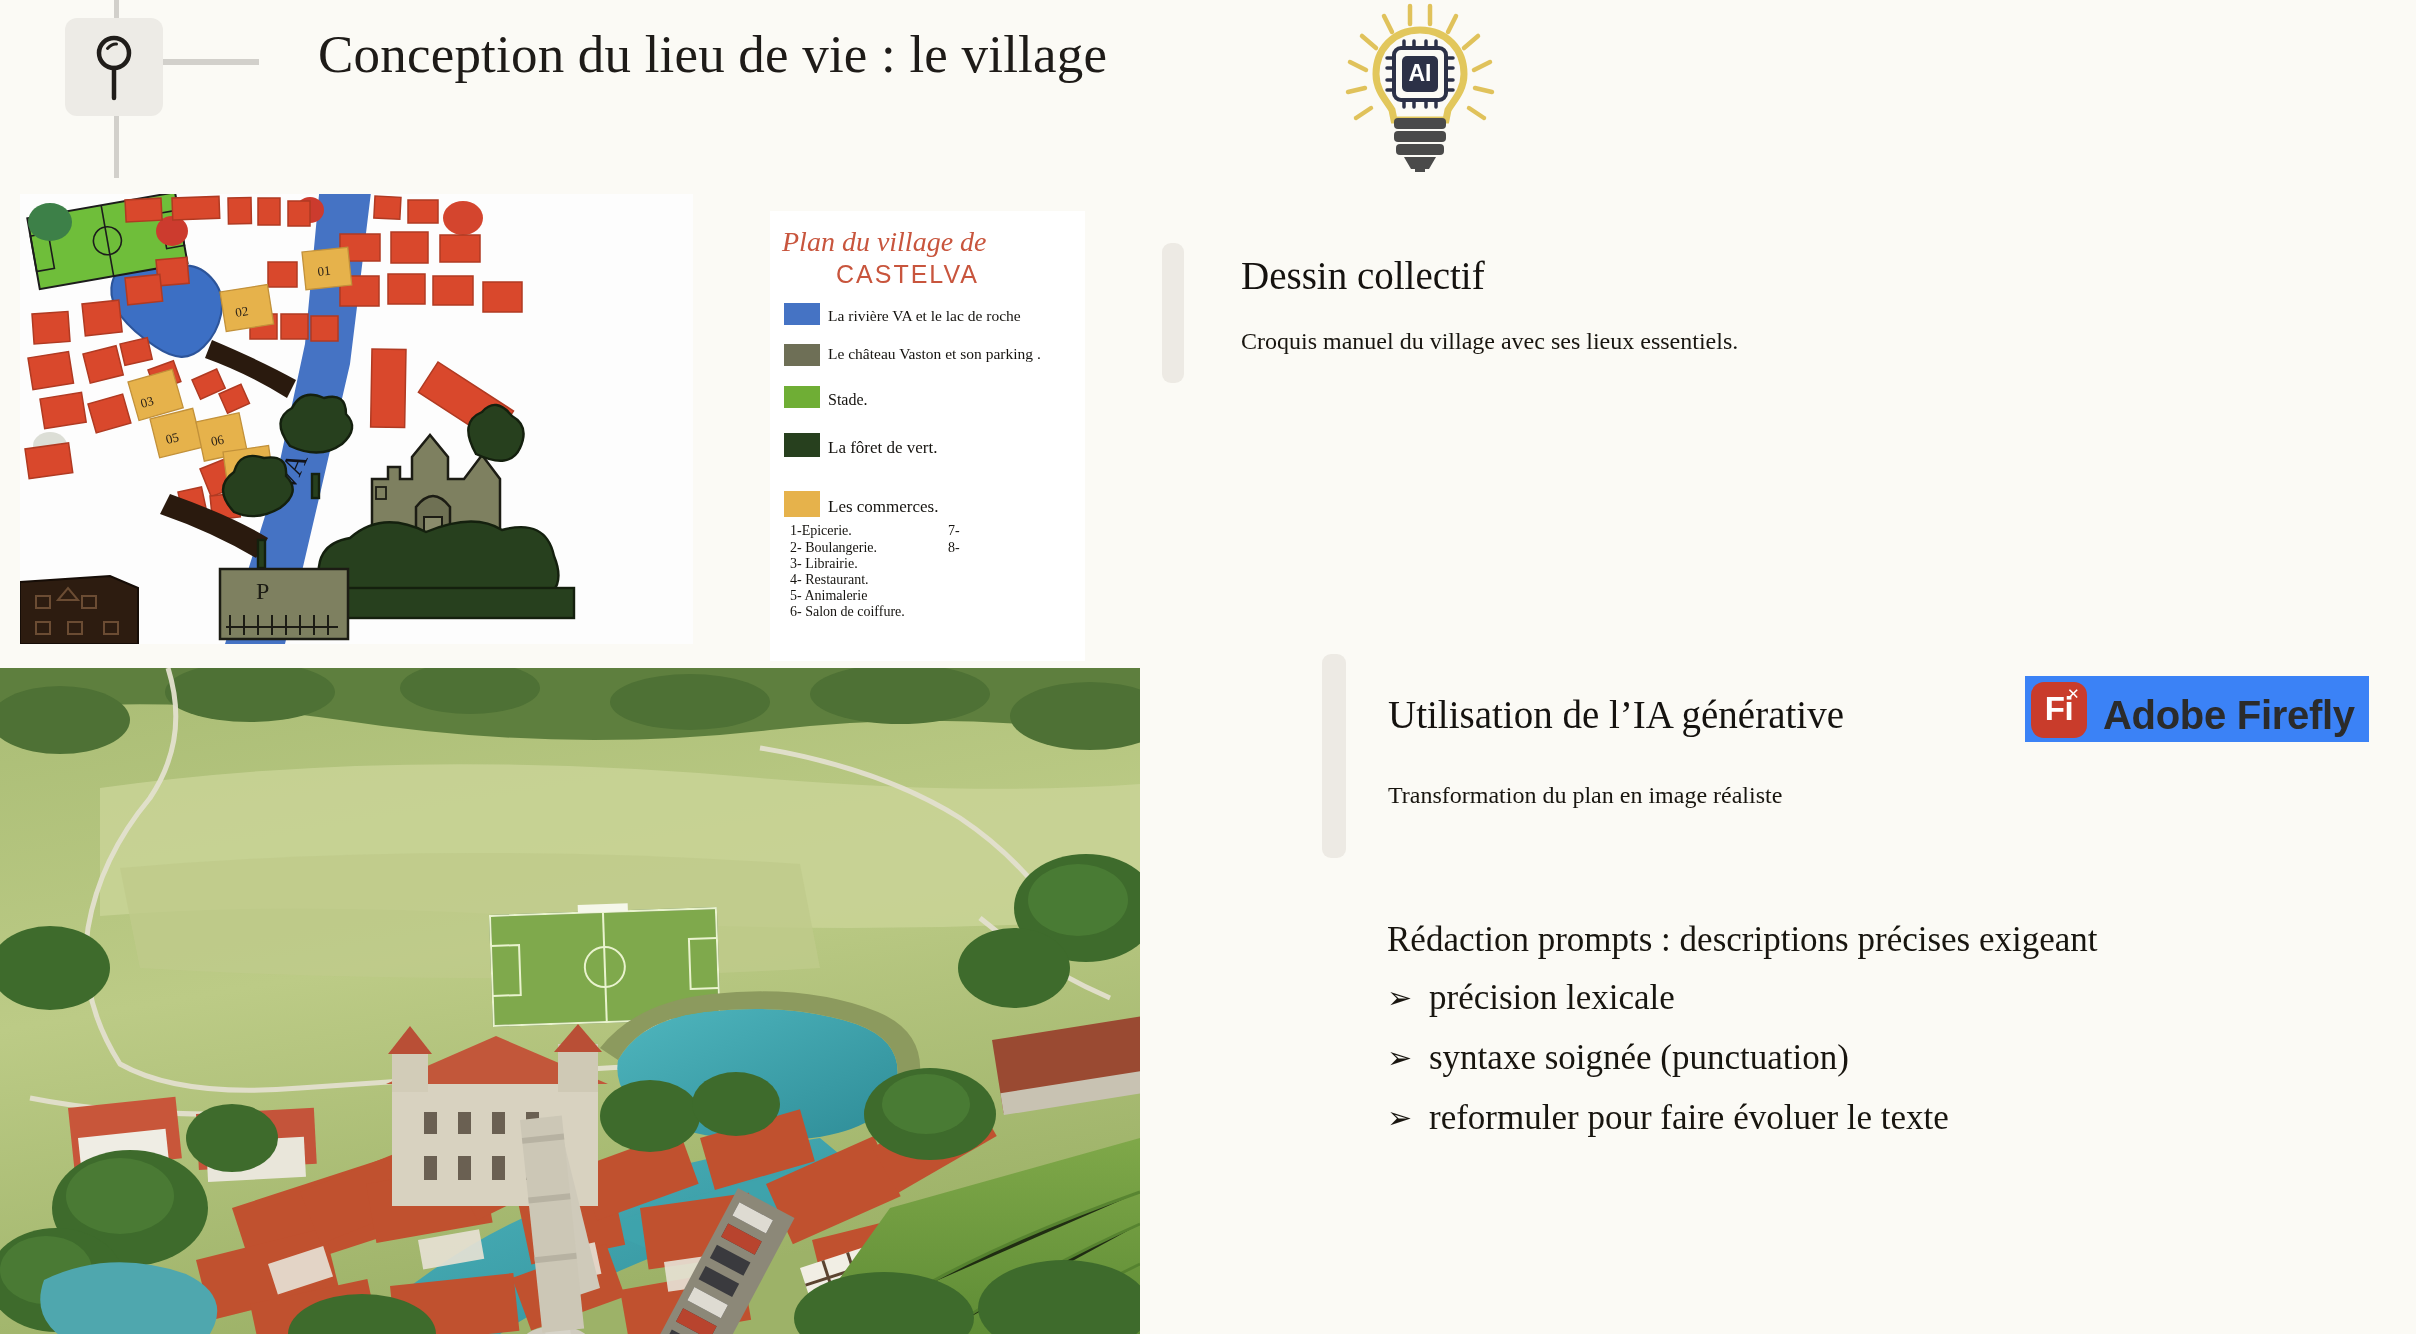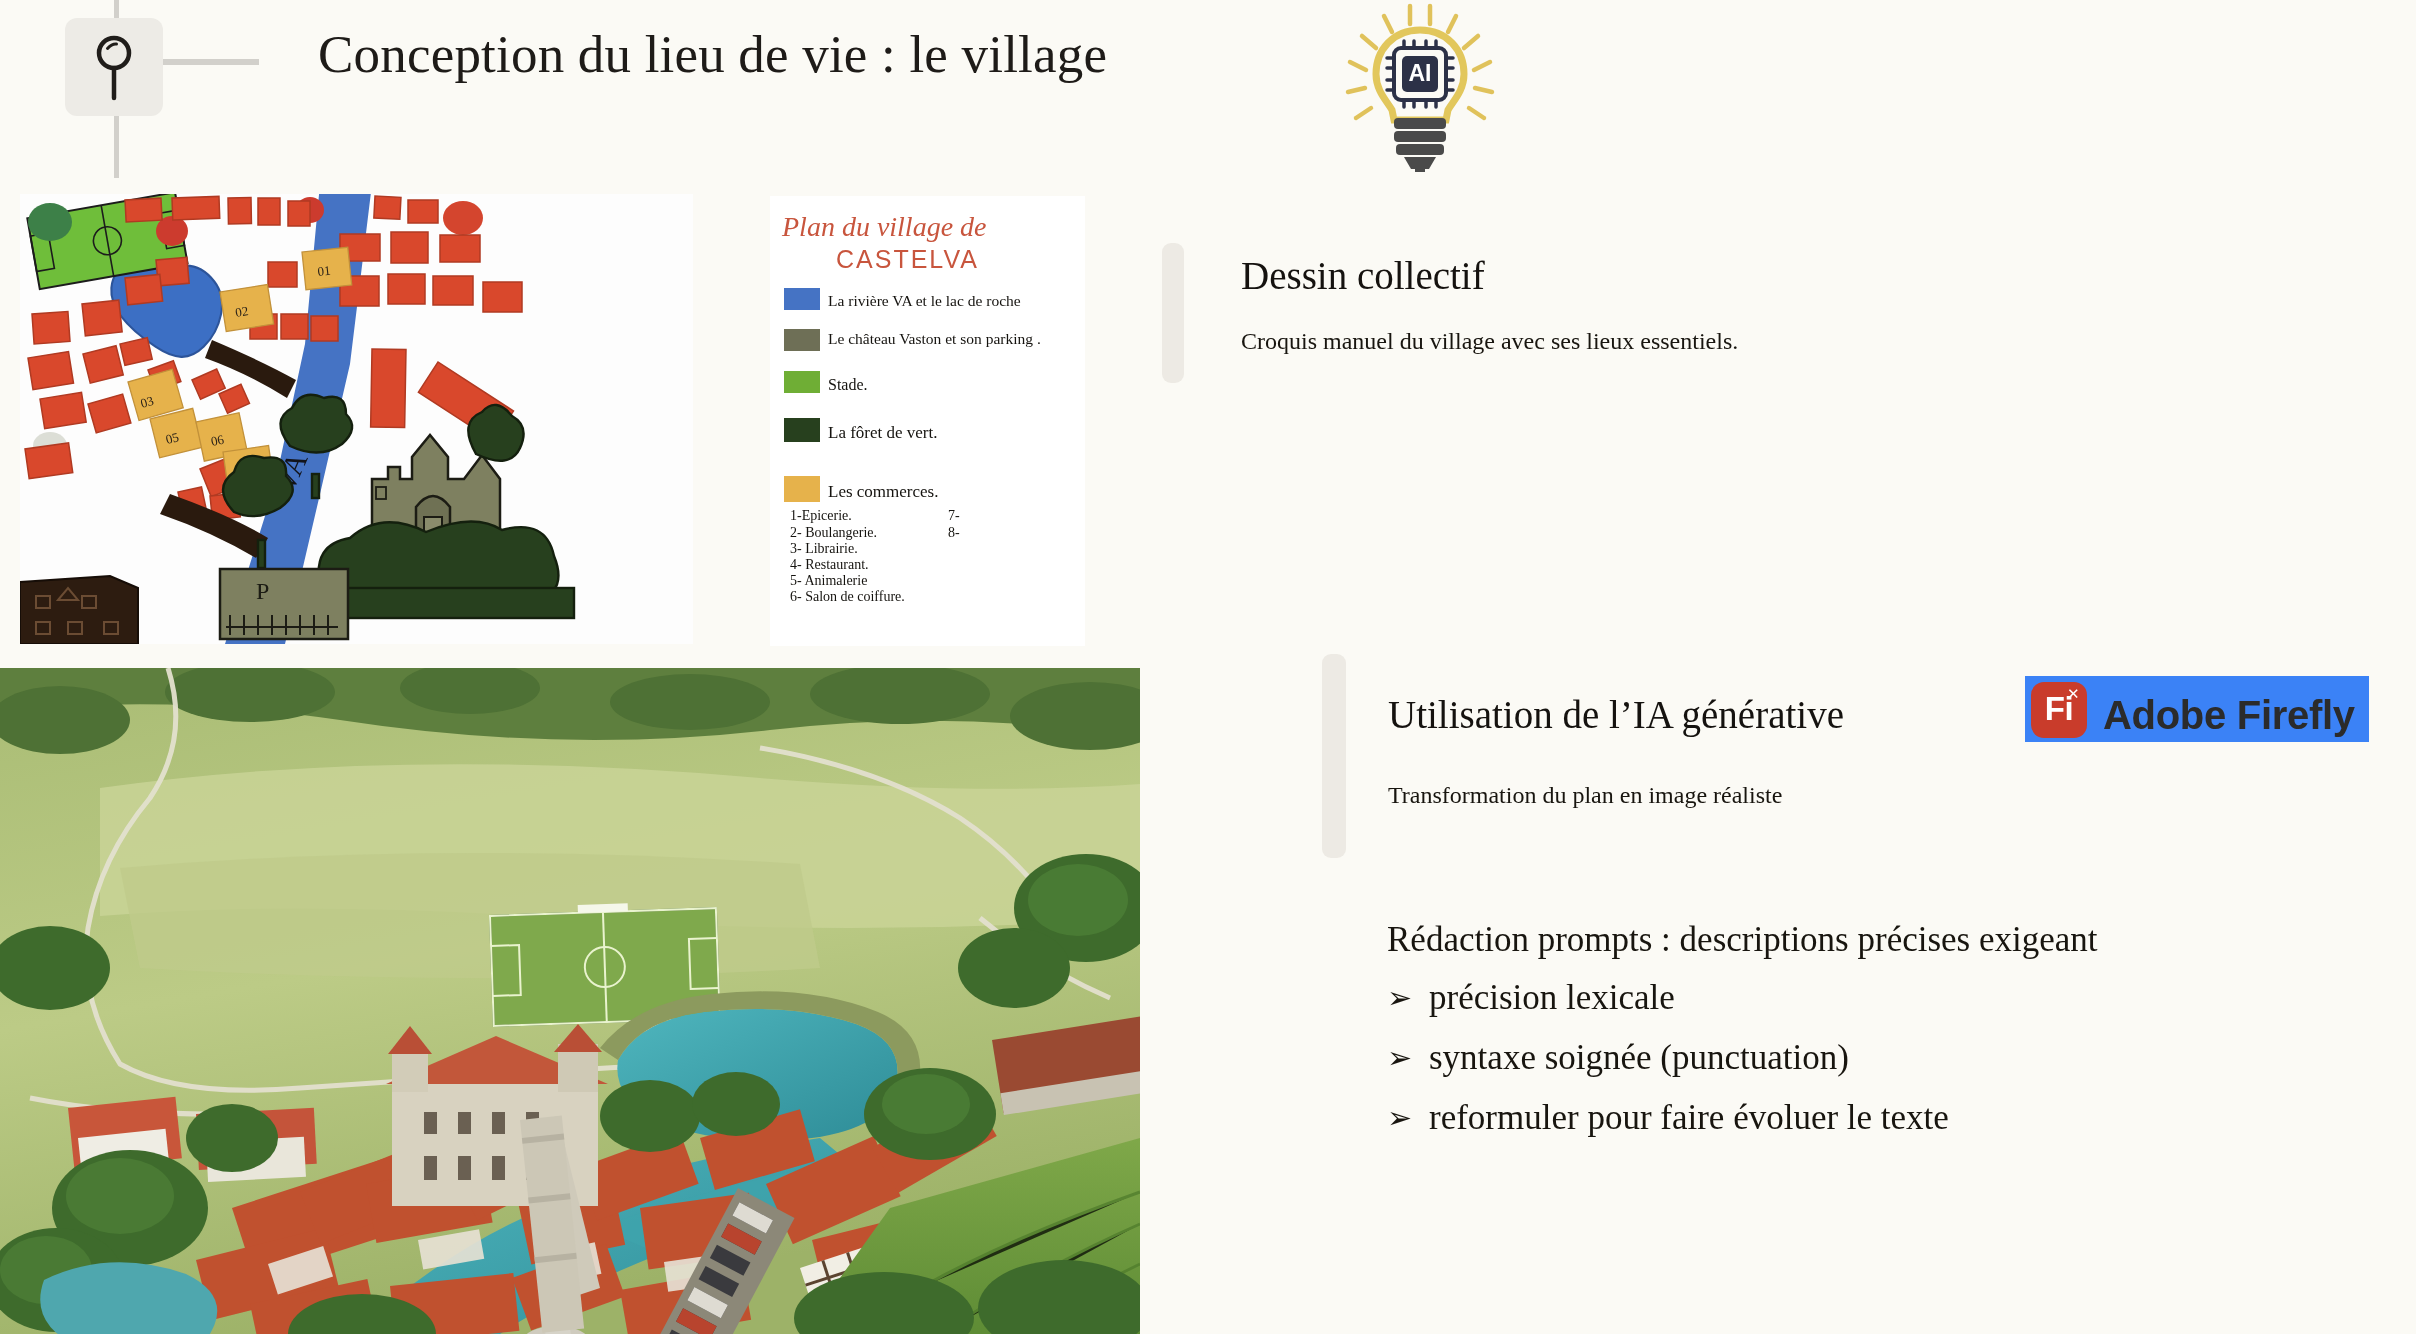--- a/index.html
+++ b/index.html
@@ -30,21 +30,21 @@
     font-size: 53px; letter-spacing: .2px; color: #1E1B18; white-space: nowrap;
   }
   .bulb { position: absolute; left: 1332px; top: 0px; width: 176px; height: 172px; }
 
   
   .map-card {
     position: absolute; left: 20px; top: 194px; width: 673px; height: 450px;
     background: #FFFFFF; overflow: hidden;
   }
   .legend-card {
-    position: absolute; left: 770px; top: 196px; width: 315px; height: 450px;
+    position: absolute; left: 770px; top: 211px; width: 315px; height: 450px;
     background: #5eead4; overflow: hidden;
   }
   .photo-card {
     position: absolute; left: 0px; top: 668px; width: 1140px; height: 666px;
     overflow: hidden;
   }
 
   
   .accent-bar { position: absolute; background: #EDEAE4; border-radius: 9px; }
   .bar-1 { left: 1162px; top: 243px; width: 22px; height: 140px; }

